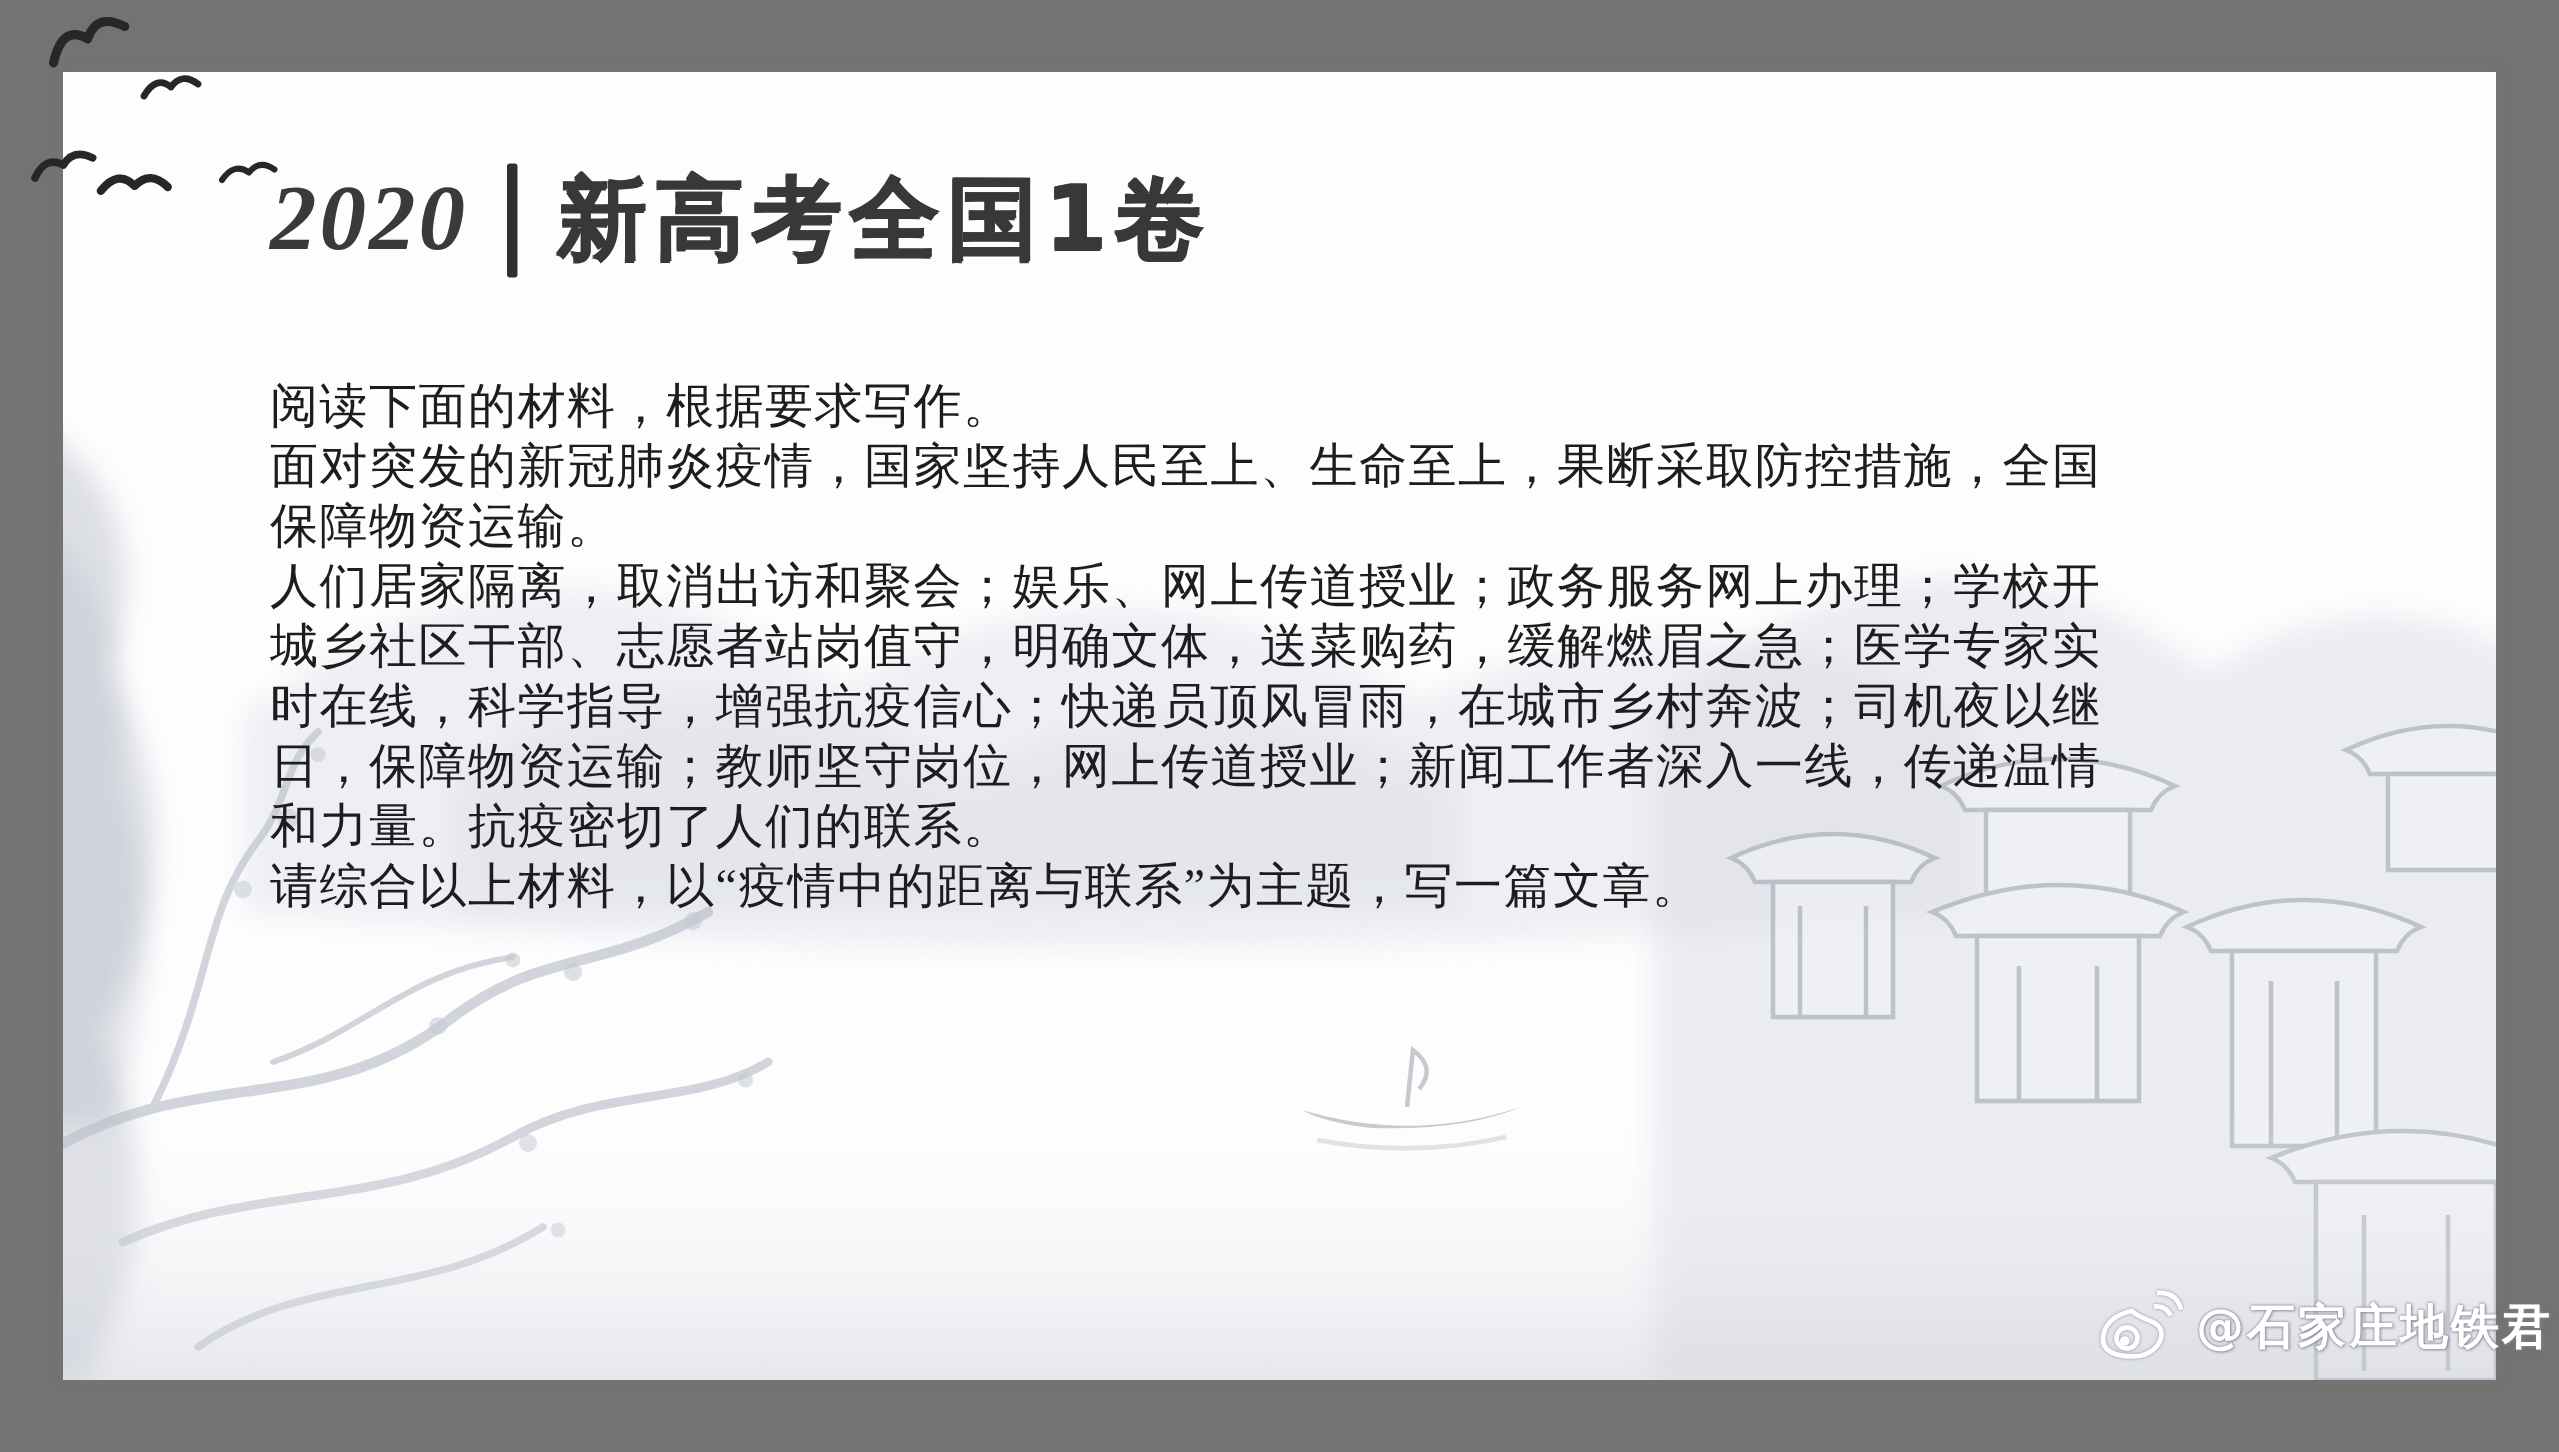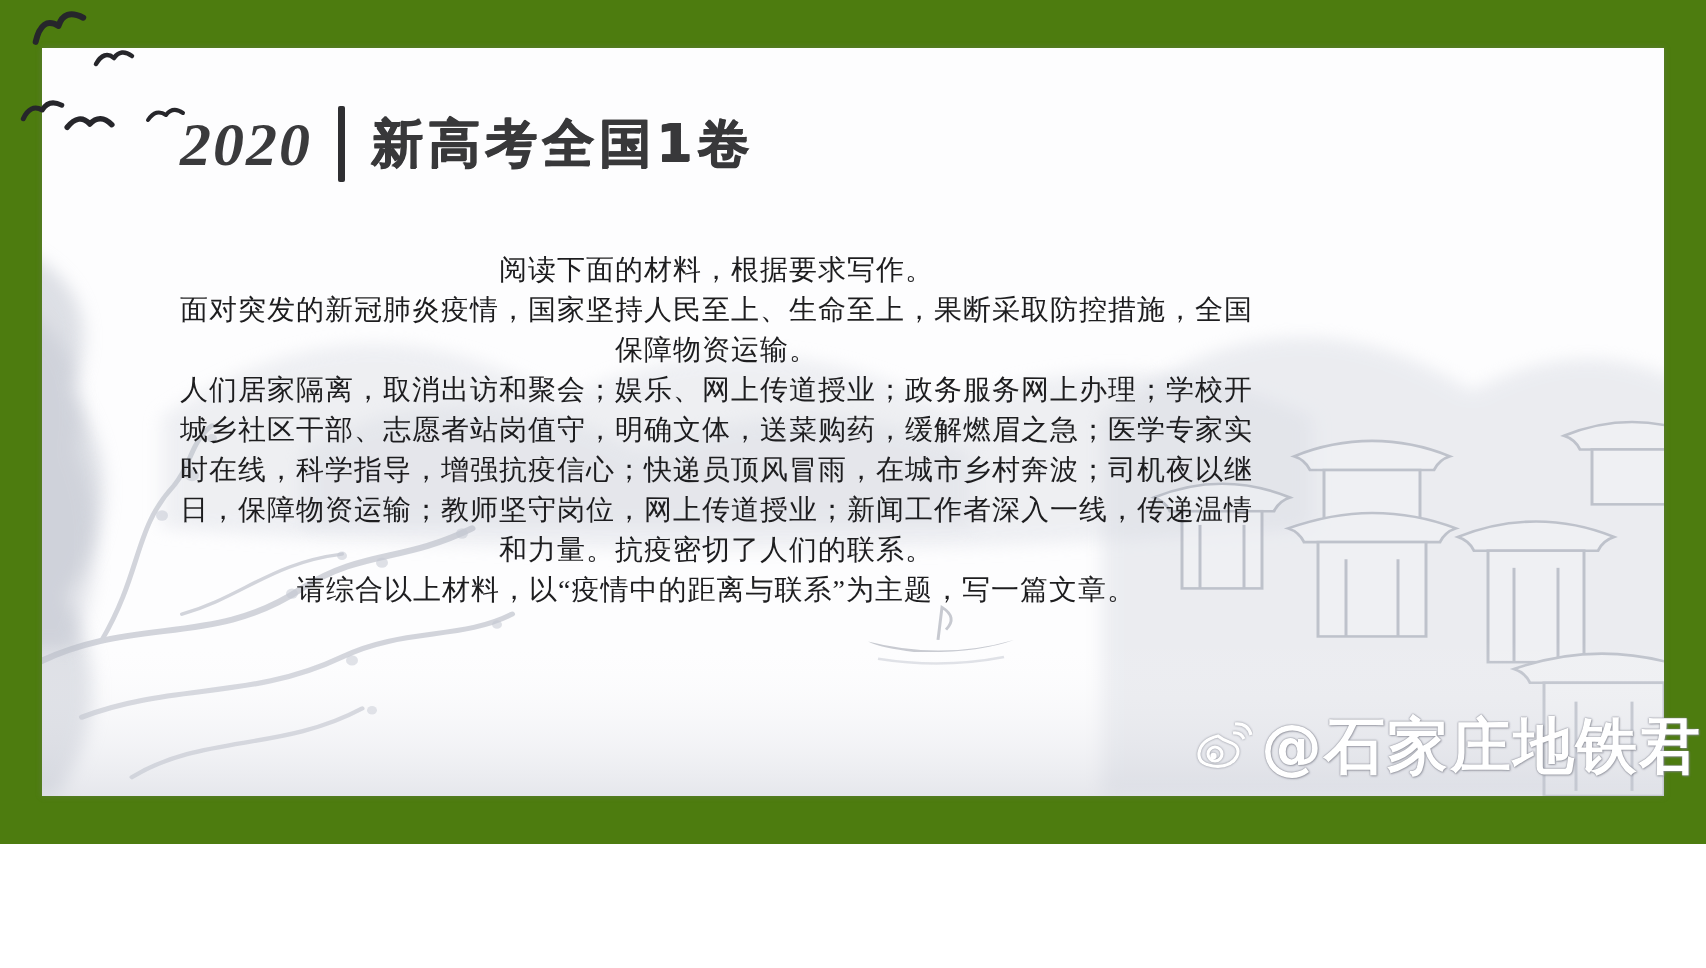--- a/index.html
+++ b/index.html
@@ -1,22 +1,21 @@
 <!DOCTYPE html>
 <html><head>
 <meta charset="utf-8">
 <style>
   html,body { margin:0; padding:0; }
   .frame {
     position:relative;
-    width:1706px; height:844px;
-    background:#4d7c0f;
+    width:1706px; height:968px;
+    background:#737373;
     overflow:hidden;
     font-family:"Liberation Sans", sans-serif;
-    text-align:center;
   }
   .card {
     position:absolute;
     left:42px; top:48px; right:42px; bottom:48px;
     background:#fdfdfe;
     box-shadow:0 0 6px rgba(120,122,135,0.35);
   }
   .ink-bg {
     position:absolute; left:0; top:0; width:100%; height:100%;
     pointer-events:none;
@@ -35,38 +34,38 @@
     font-style:italic; font-weight:700;
     font-size:62px; color:#3a3a3c;
     letter-spacing:2px;
   }
   .title-divider {
     width:7px; height:76px;
     background:#2f2f32; border-radius:2px;
   }
   .title-main {
     font-family:"DejaVu Sans", sans-serif;
-    font-weight:900; font-size:52px; color:#38383a;
+    font-weight:900; font-size:60px; color:#38383a;
     letter-spacing:5px;
     text-shadow:1px 0 0 #38383a, 0 1px 0 #38383a;
   }
   .body-text {
     position:absolute; left:138px; top:202px;
     font-family:"Liberation Serif", serif;
-    font-size:28px; line-height:40px;
+    font-size:32px; line-height:40px;
     letter-spacing:1px;
     color:#1d1d1f;
     white-space:nowrap;
   }
   .watermark {
     position:absolute; right:4px; bottom:56px;
     display:flex; align-items:center; gap:8px;
     color:#ffffff;
     font-family:"DejaVu Sans", sans-serif;
-    font-weight:700; font-size:61px; letter-spacing:2px;
+    font-weight:700; font-size:32px; letter-spacing:2px;
     text-shadow:0 0 2px rgba(130,132,142,0.9), 0 0 1px rgba(130,132,142,0.9), 1px 1px 2px rgba(140,142,152,0.6);
     white-space:nowrap;
   }
   .weibo-icon { width:60px; height:54px; flex:0 0 auto; }
 </style>
 </head>
 <body>
 
 <div class="frame">
 

